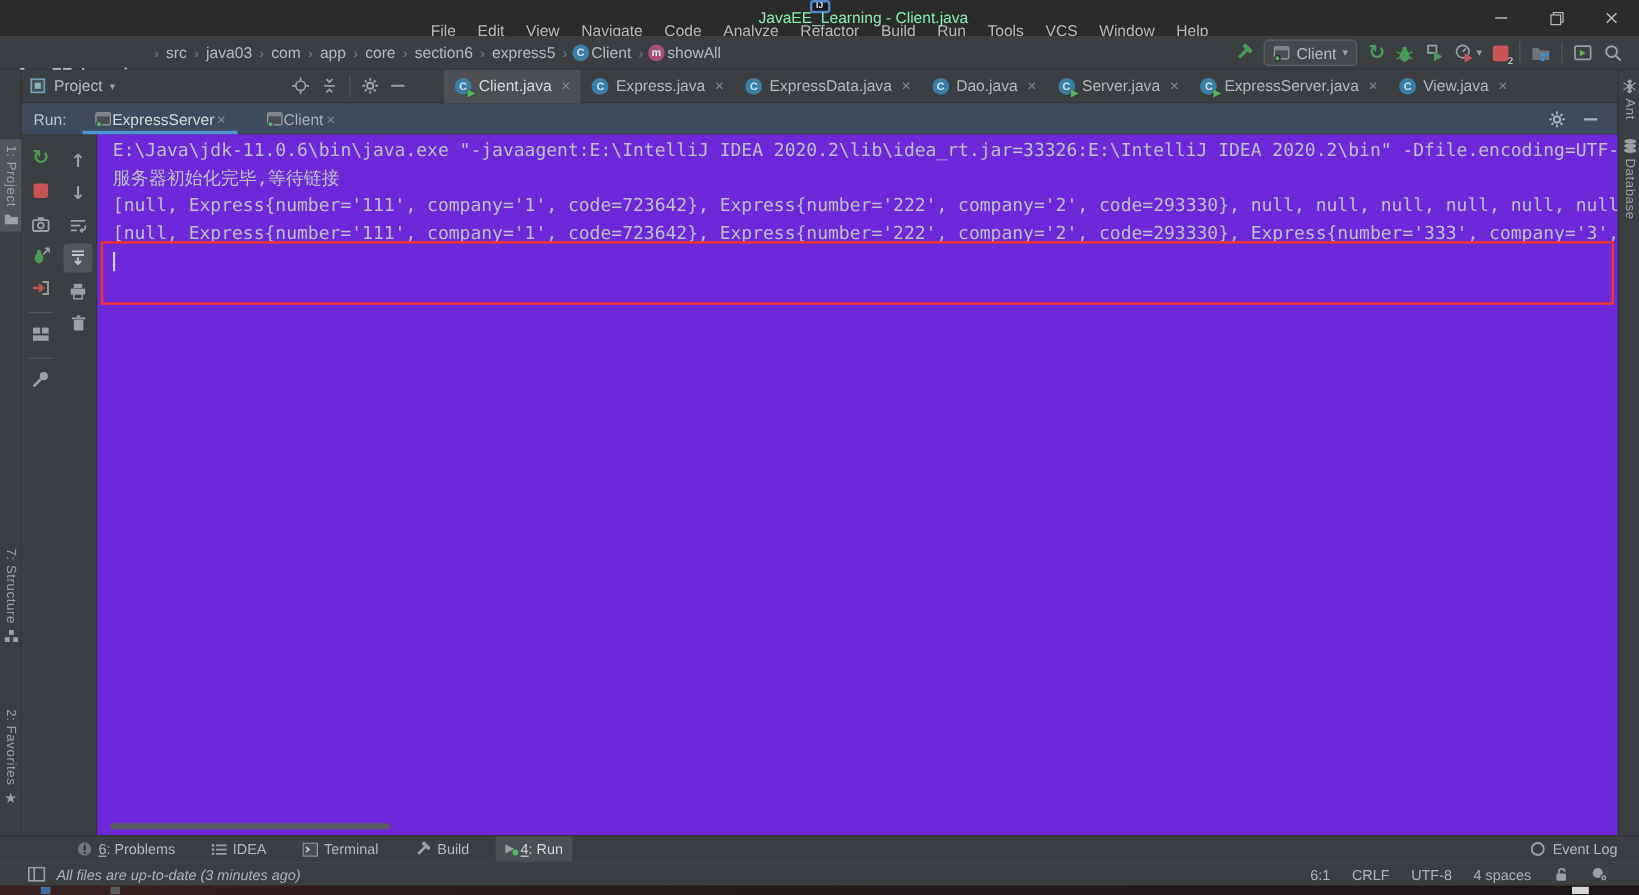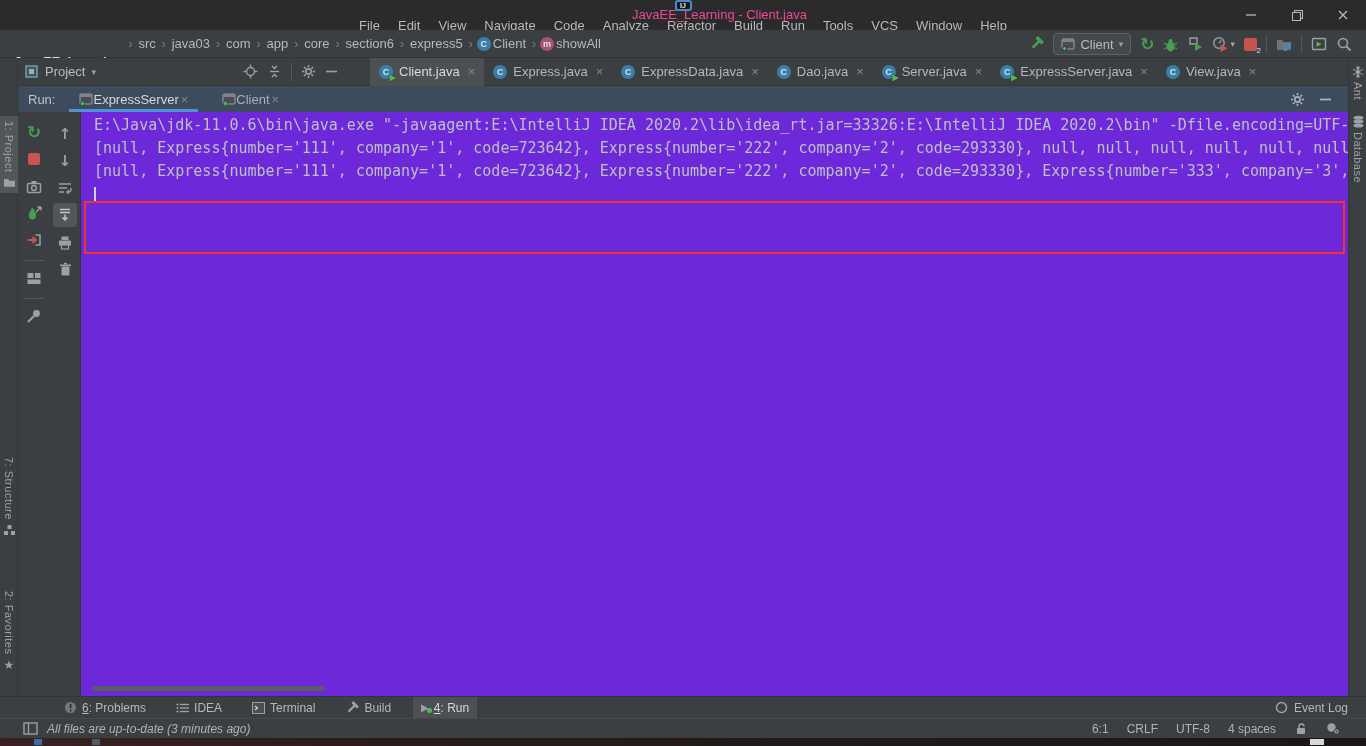--- a/index.html
+++ b/index.html
@@ -5,21 +5,21 @@
   * { margin:0; padding:0; box-sizing:border-box; }
   html,body { background:#1a1a1a; }
   body { font-family:"Liberation Sans", sans-serif; }
   #app { position:relative; width:1366px; height:746px; background:#2b2b2b; overflow:hidden; color:#bbbbbb; font-size:13px; }
 
   
   .titlebar { position:absolute; left:0; top:0; width:1366px; height:30px; background:#2b2b2b; display:flex; align-items:center;flex-direction:column; }
   .logo { width:17px; height:17px; margin:0 8px 0 8px; border:2px solid #4f87d0; border-radius:3px; background:#16181a; color:#e8e8e8; font-size:7px; font-weight:bold; display:flex; align-items:center; justify-content:center; }
   .menubar { display:flex; height:30px; align-items:center; }
   .mitem { padding:0 9px; line-height:30px; color:#b9b9b9; cursor:default; }
-  .wtitle { position:absolute; left:632px; top:0; line-height:30px; color:#ec4899; }
+  .wtitle { position:absolute; left:632px; top:0; line-height:30px; color:#86efac; }
   .wbtns { position:absolute; right:0; top:0; display:flex; }
   .wbtn { width:46px; height:30px; display:flex; align-items:center; justify-content:center; }
 
   
   .navbar { position:absolute; left:0; top:30px; width:1366px; height:28px; background:#3c3f41; border-bottom:1px solid #323537; display:flex; align-items:center; }
   .crumbs { display:flex; align-items:center; padding-left:12px; white-space:nowrap; }
   .crumb { color:#b5b9bc; padding:0 2px; }
   .crumb.root { font-weight:bold; color:#dadde0;margin-top:36px; }
   .csep { color:#7a7e82; padding:0 4px; font-size:12px; }
   .navtools { position:absolute; right:14px; top:0; height:28px; display:flex; align-items:center; gap:9px; }
@@ -490,20 +490,21 @@
         <svg width="15" height="15">
           <rect x="3.5" y="4.5" width="8" height="9" rx="1" fill="#9aa0a6"></rect>
           <rect x="2" y="2.5" width="11" height="1.6" fill="#9aa0a6"></rect>
           <rect x="6" y="0.8" width="3" height="1.6" fill="#9aa0a6"></rect>
         </svg>
       </span>
   </div>
 
   <div class="console">
     <div class="cline">E:\Java\jdk-11.0.6\bin\java.exe "-javaagent:E:\IntelliJ IDEA 2020.2\lib\idea_rt.jar=33326:E:\IntelliJ IDEA 2020.2\bin" -Dfile.encoding=UTF-</div>
+    <div class="cline">服务器初始化完毕,等待链接</div>
     <div class="cline">[null, Express{number='111', company='1', code=723642}, Express{number='222', company='2', code=293330}, null, null, null, null, null, null</div>
     <div class="cline">[null, Express{number='111', company='1', code=723642}, Express{number='222', company='2', code=293330}, Express{number='333', company='3',</div>
     <div class="cline"><span class="cursor"></span></div>
     <div class="redbox"></div>
     <div class="hscroll"></div>
   </div>
 
   <div class="bottombar">
     <span class="bitem" style="margin-left:56px;">
       <svg width="13" height="13">

